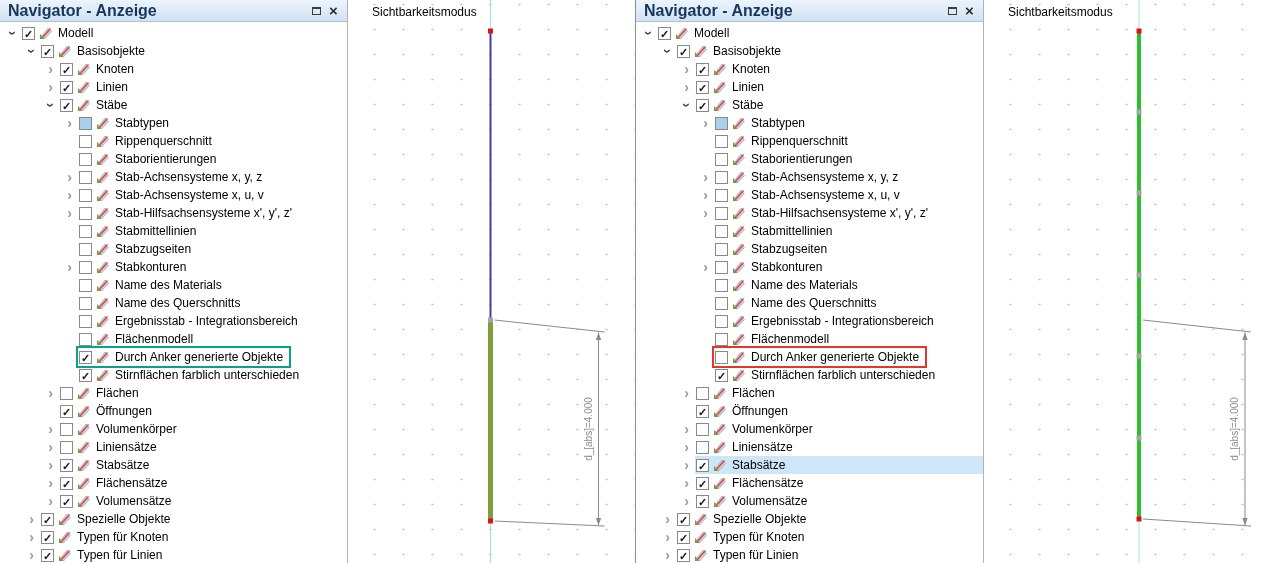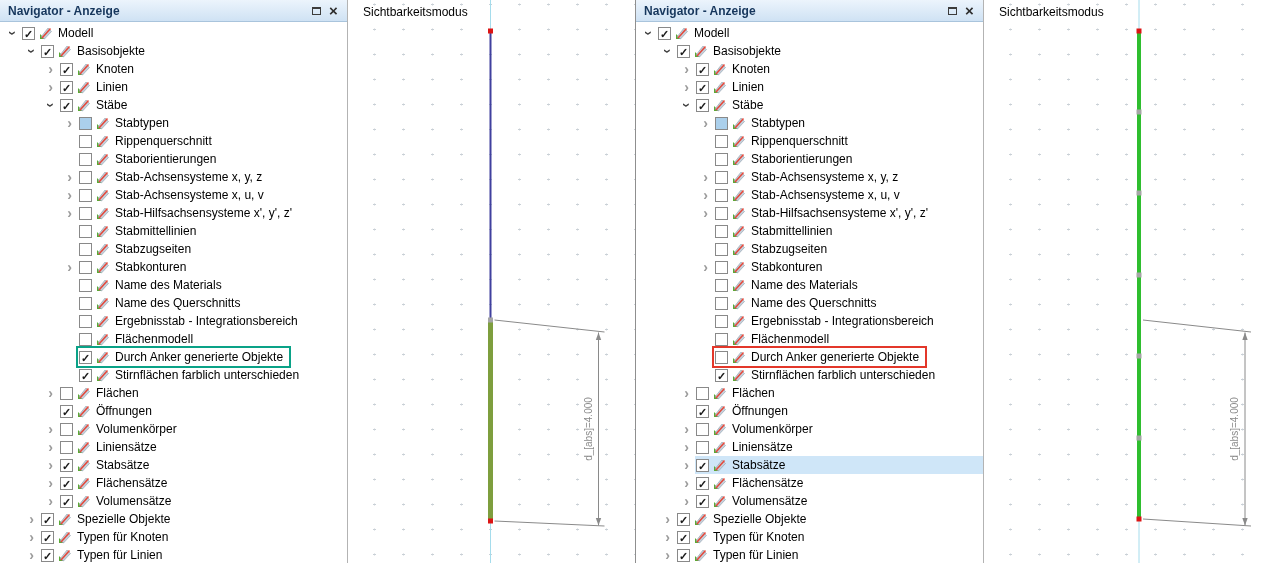--- a/index.html
+++ b/index.html
@@ -7,21 +7,21 @@
               font-family:"Liberation Sans", sans-serif; }
   .app { display:flex; width:1270px; height:563px; }
   .panel { width:635px; height:563px; display:flex; }
   .panel + .panel { border-left:1px solid #8f8f8f; }
 
   
   .navigator { width:348px; flex:0 0 348px; height:100%; display:flex; flex-direction:column;
                background:#fff; border-right:1px solid #b3b3b3; }
   .titlebar { height:22px; flex:0 0 22px; background:linear-gradient(#ecf4fc,#cfe2f4);
               border-bottom:1px solid #a9c4dc; display:flex; align-items:center; padding:0 5px 0 8px; }
-  .titlebar .title { flex:1; font-size:12px; font-weight:bold; color:#16365c;
+  .titlebar .title { flex:1; font-size:16px; font-weight:bold; color:#16365c;
                      white-space:nowrap; overflow:hidden; }
   .tb-btn { width:17px; height:16px; display:flex; align-items:center; justify-content:center; }
   .float-glyph { width:9px; height:8px; border:1px solid #3c3c3c; border-top:2px solid #3c3c3c; }
   .close-glyph { font-size:15px; line-height:15px; color:#2e2e2e; font-weight:bold; }
 
   .tree { flex:1; overflow:hidden; padding-top:2px; background:#fff; }
   .tree-row { height:18px; display:flex; align-items:center; white-space:nowrap; }
   .chev { width:17px; flex:0 0 17px; text-align:center; font-size:14px; line-height:16px;
           color:#9b9b9b; font-weight:bold; }
   .chev.exp { transform:rotate(90deg); color:#3d3d3d; }
@@ -33,21 +33,21 @@
         margin-right:4px; font-size:11px; line-height:12px; font-weight:bold;
         text-align:center; color:#1b1b1b; }
   .cb.part { background:var(--partial-blue); }
   .icon { width:15px; height:14px; flex:0 0 15px; margin-right:4px; }
   .lbl { font-size:12px; color:#000;text-align:right; }
 
   
   .viewport { flex:1; position:relative; background:#fff;
               background-image:radial-gradient(#c9d0d6 1px, transparent 1.3px);
               background-size:29px 25px; background-position:12px 17px; }
-  .vp-title { position:absolute; top:5px; left:15px; font-size:12px; color:#000; z-index:3; }
+  .vp-title { position:absolute; top:5px; left:24px; font-size:12px; color:#000; z-index:3; }
   .vp-svg { position:absolute; left:0; top:0; width:100%; height:100%; }
 </style>
 </head>
 <body>
 
 <div class="app">
 
   <div class="panel">
     <div class="navigator">
       <div class="titlebar">

